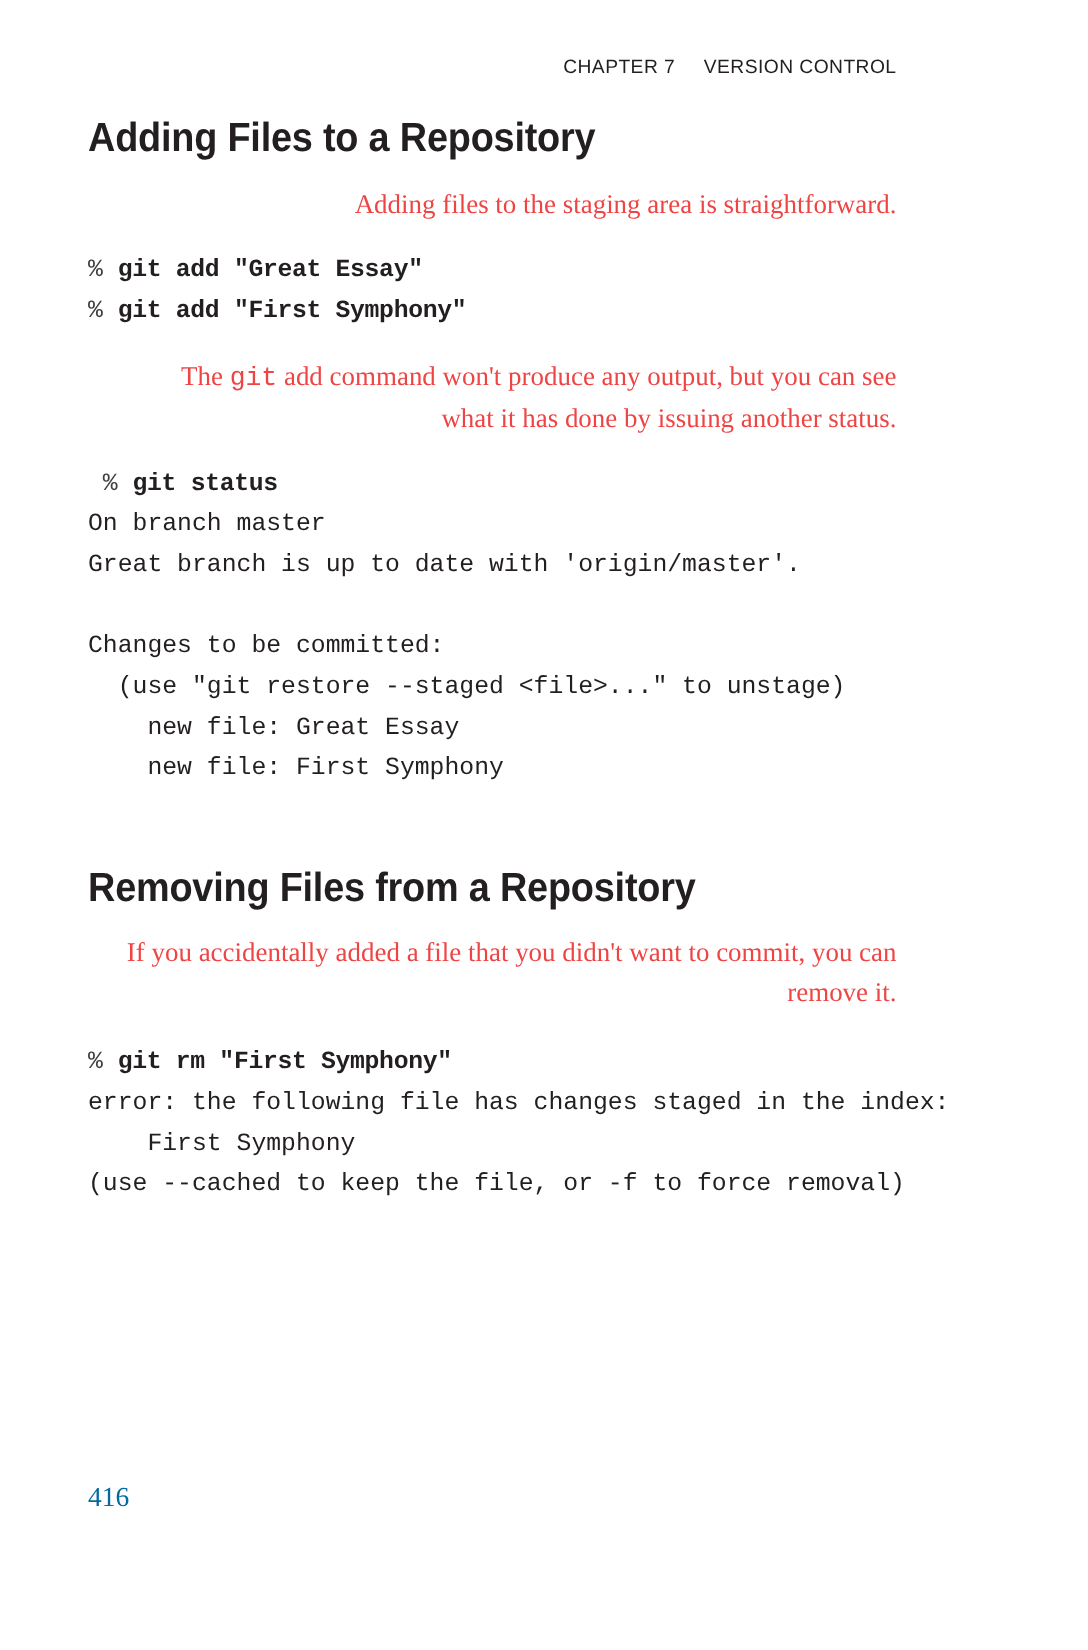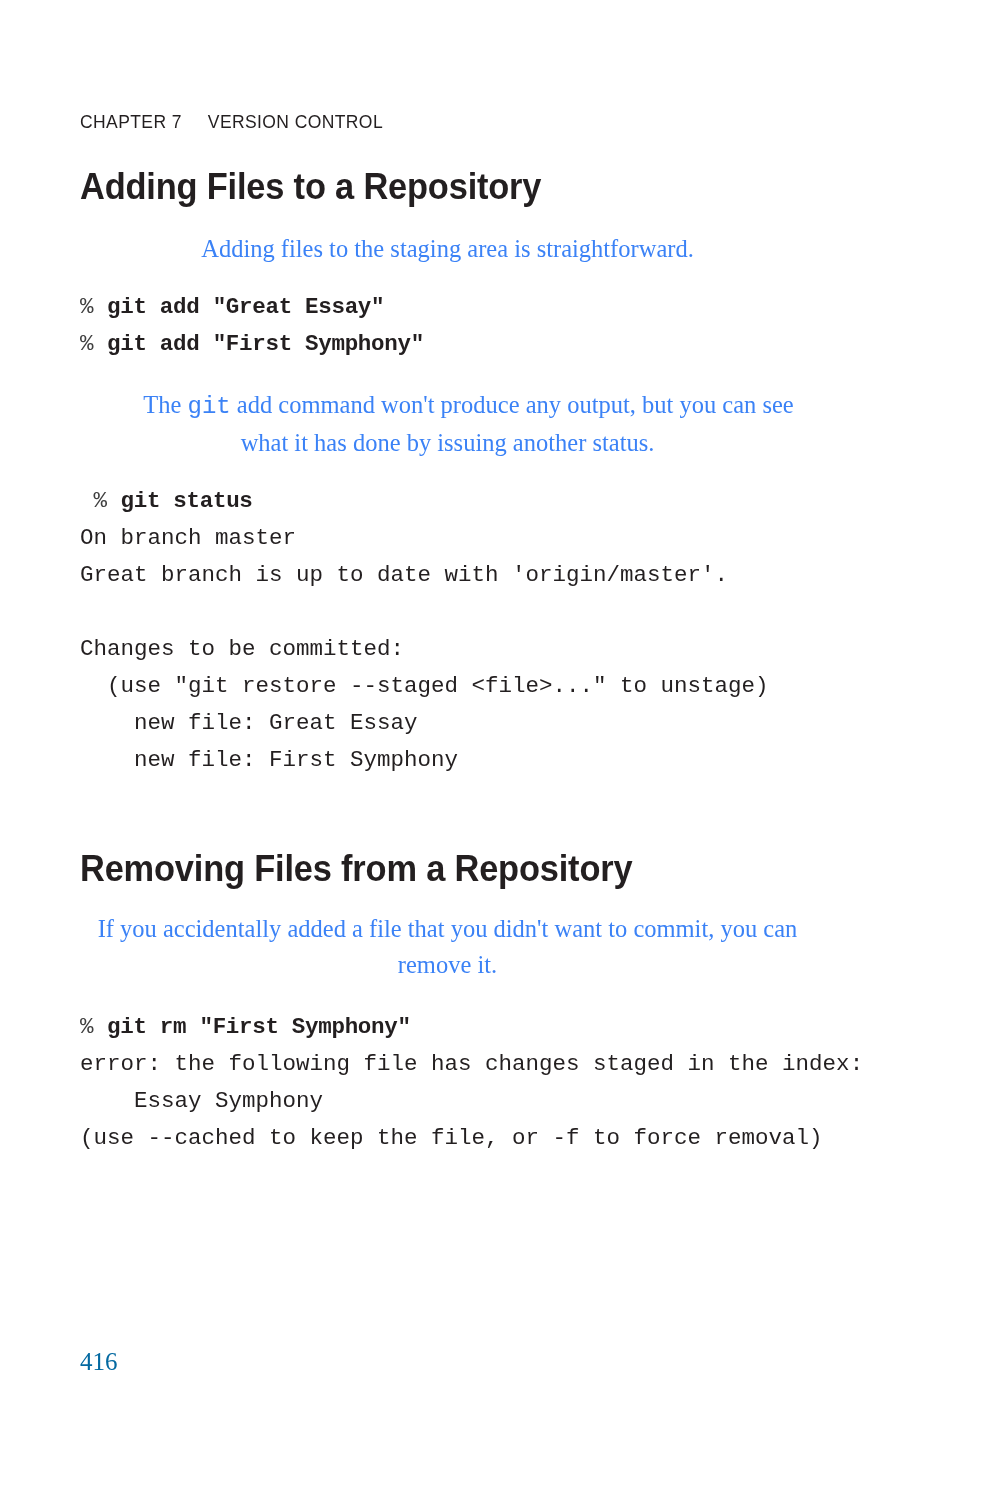--- a/index.html
+++ b/index.html
@@ -24,23 +24,24 @@
   }
 
   
   .running-head {
     font-family: "Liberation Sans Narrow", "Liberation Sans", sans-serif;
     font-size: 17.5px;
     font-weight: 400;
     letter-spacing: 0.4px;
     color: #231f20;
     text-transform: uppercase;
-    padding-top: 112px;
+    padding-top: 50px;
     white-space: pre;
     line-height: 1.2;
+    text-align: right;
   }
   .running-head .gap {
     display: inline-block;
     width: 26px;
   }
 
   
   h1.section-heading {
     font-family: "Liberation Sans Narrow", "Liberation Sans", sans-serif;
     font-size: 37px;
@@ -53,23 +54,23 @@
     transform-origin: left center;
   }
   .h-adding { padding-top: 34px; }
   .h-removing { padding-top: 70px; }
 
   
   p.body {
     font-family: "Liberation Serif", "DejaVu Serif", serif;
     font-size: 24.5px;
     line-height: 36px;
-    color: #3b82f6;
+    color: #ef4444;
     margin: 0;
-    text-align: center;
+    text-align: right;
   }
   p.body.first { padding-top: 23px; }
   p.body.indent { text-indent: 42px; }
   .p-after-code { padding-top: 24px; }
   .p-after-heading { padding-top: 22px; }
 
   code.inline {
     font-family: Liberation Mono, monospace;
     font-size: 24px;
   }
@@ -134,19 +135,19 @@
 <span class="outline">  (use "git restore --staged &lt;file&gt;..." to unstage)</span>
 <span class="outline">    new file: Great Essay</span>
 <span class="outline">    new file: First Symphony</span></div>
 
     <h1 class="section-heading h-removing">Removing Files from a Repository</h1>
 
     <p class="body p-after-heading">If you accidentally added a file that you didn't want to commit, you can remove it.</p>
 
     <div class="codeblock gap-before-lg"><span class="cmdline"><span class="prompt">% </span><span class="cmd">git rm "First Symphony"</span></span>
 <span class="outline">error: the following file has changes staged in the index:</span>
-<span class="outline">    Essay Symphony</span>
+<span class="outline">    First Symphony</span>
 <span class="outline">(use --cached to keep the file, or -f to force removal)</span></div>
 
   </div>
 
   <div class="folio">416</div>
 </div>
 
 </body></html>

